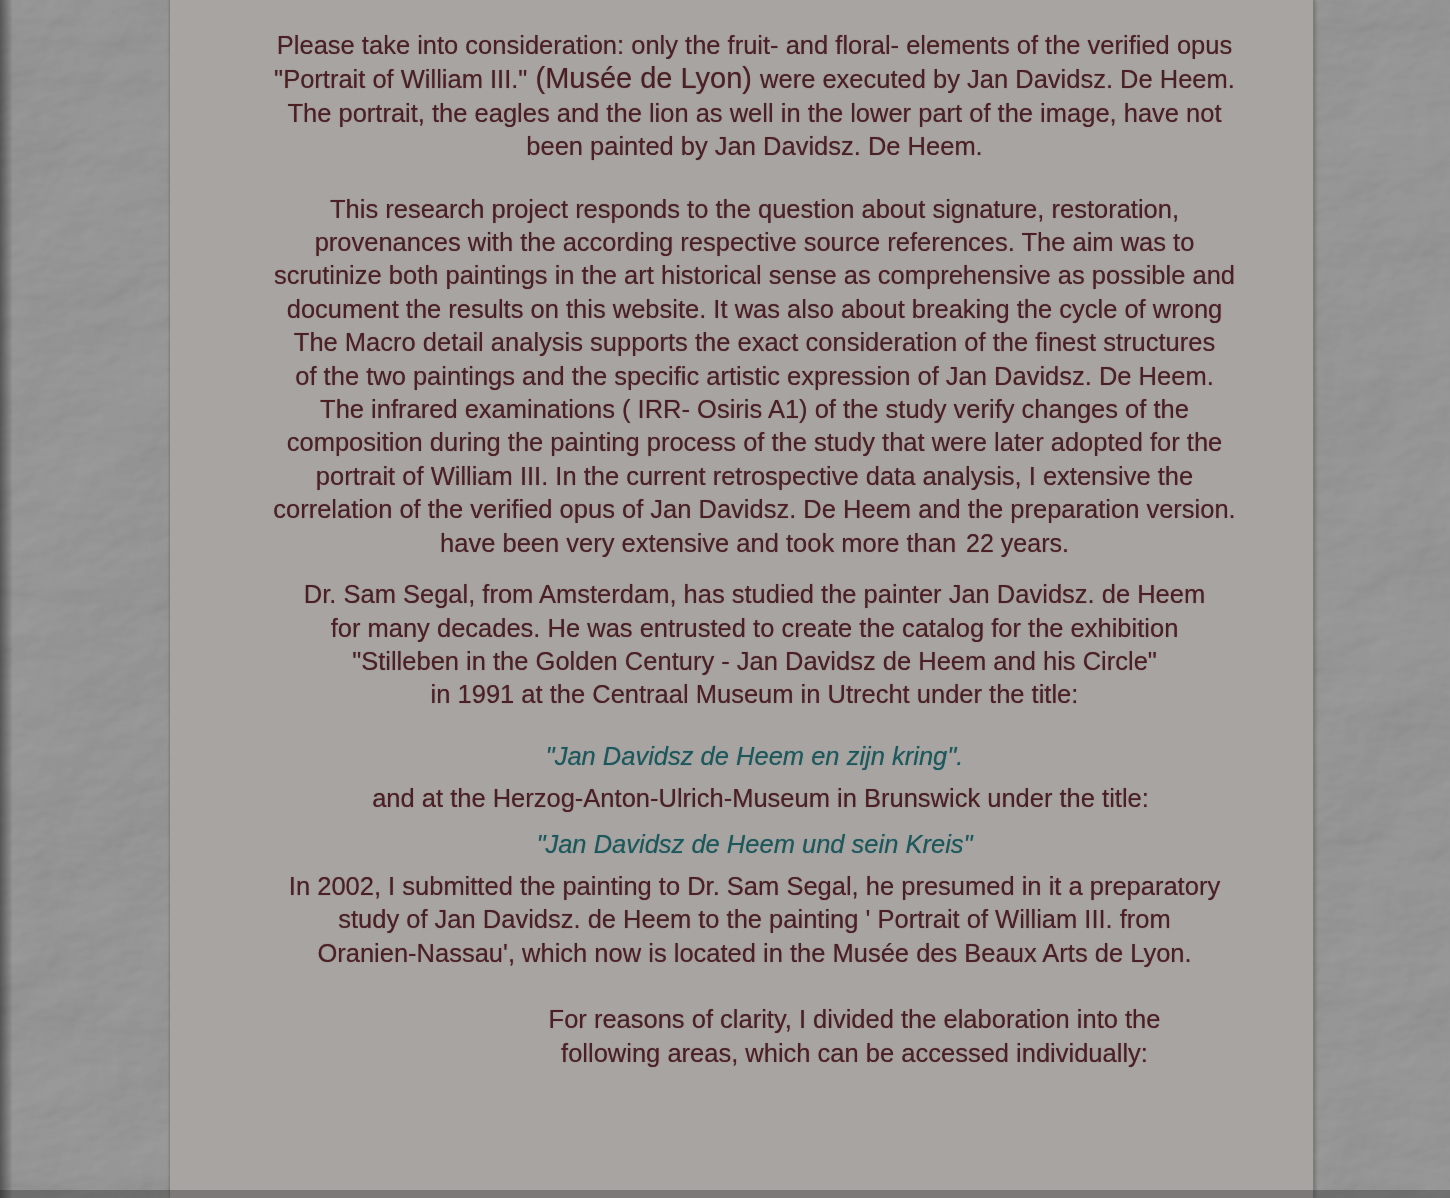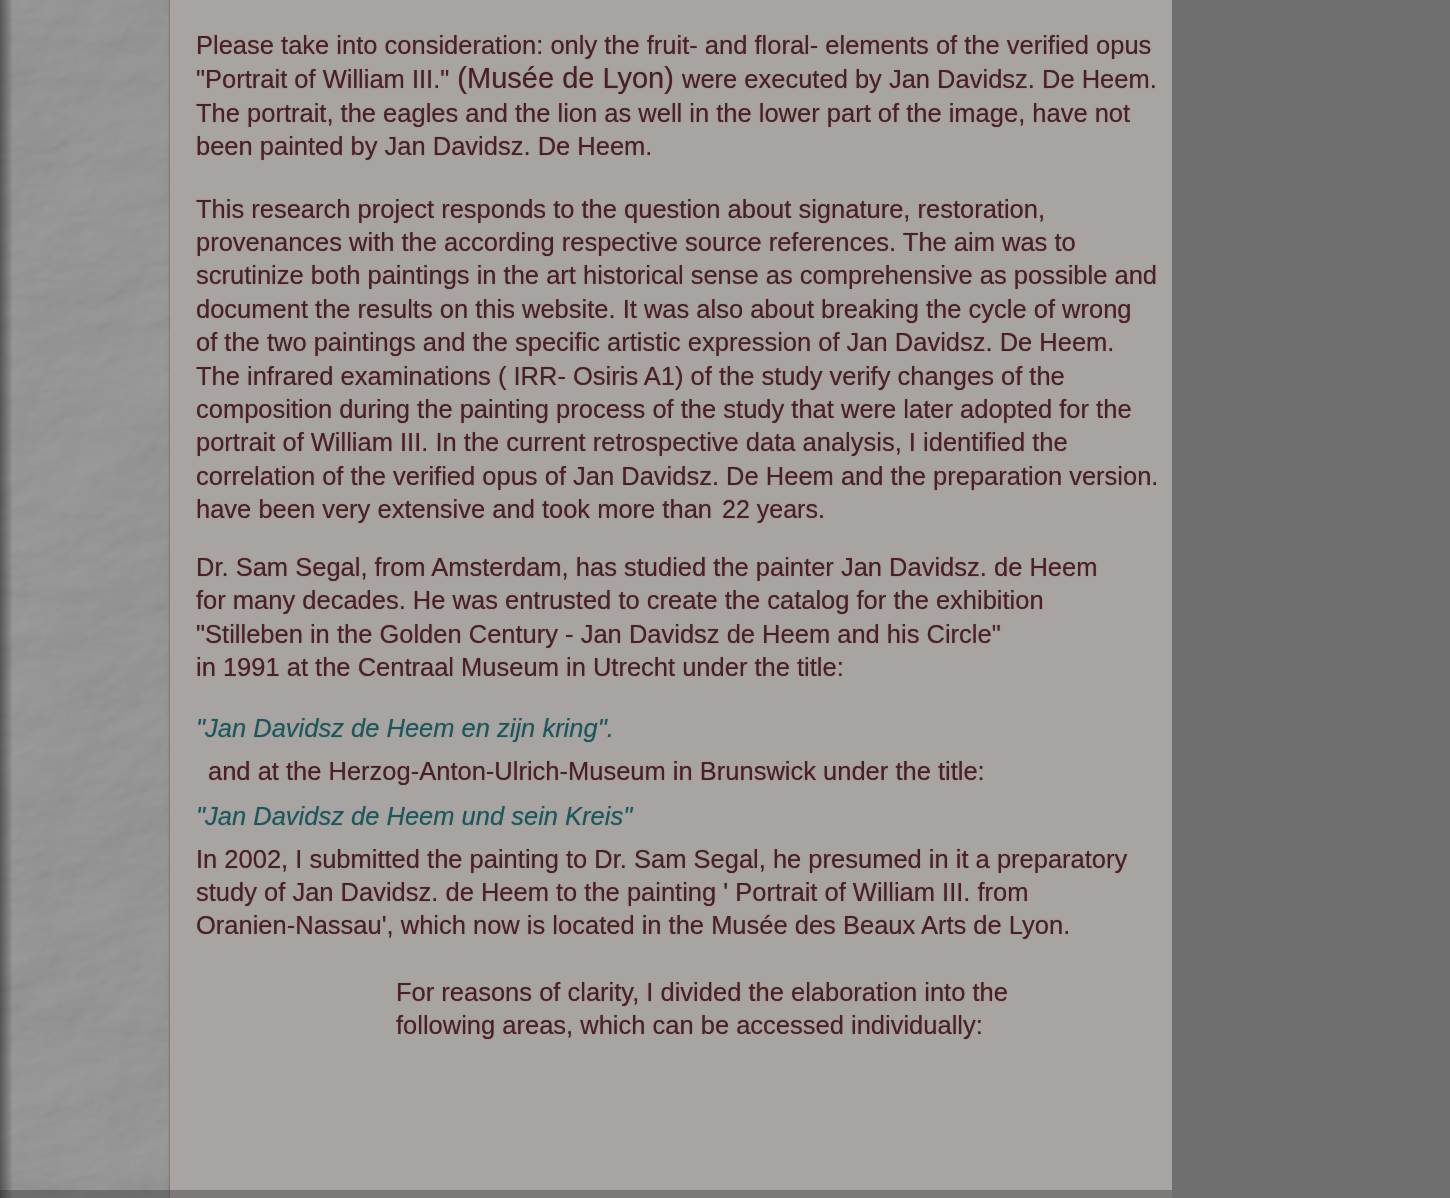--- a/index.html
+++ b/index.html
@@ -1,24 +1,25 @@
 <!DOCTYPE html>
 <html><head>
 <meta charset="utf-8">
 <style>
   html, body { margin: 0; padding: 0; }
   body { background: #6f6f6f; }
 
   .stage {
     position: relative;
-    width: 1172px;
+    width: 1450px;
     height: 1198px;
     overflow: hidden;
     background: #8d8d8d;
     font-family: "Liberation Sans", sans-serif;
+    text-align: center;
   }
 
   .texture-svg {
     position: absolute;
     left: 0; top: 0;
     width: 100%; height: 100%;
     display: block;
     opacity: 0.9;
   }
 
@@ -50,21 +51,21 @@
     color: #4b2024;
     font-size: 25.5px;
     line-height: 33.4px;
     z-index: 2;
     overflow: hidden;
     text-shadow: 0 0 1px rgba(75,32,36,0.55);
   }
 
   .para { margin: 0; }
   .para-intro      { margin-bottom: 29px; }
-  .para-research   { margin-bottom: 24px; }
+  .para-research   { margin-bottom: 18px; }
   .para-segal      { margin-bottom: 28px; }
   .quote           { margin: 0 0 9px 0; color: #1b575b; font-style: italic; text-shadow: 0 0 1px rgba(27,87,91,0.55); }
   .quote-german    { margin-bottom: 9px; }
   .bridge-line     { margin: 0 0 12px 12px; }
   .para-submission { margin-bottom: 33px; }
   .para-closing    { margin: 0 0 0 200px; }
 
   .line { display: block; white-space: nowrap; }
   .small { font-size: 29px; }
   .years { font-size: 25px; margin-left: 10px; }
@@ -95,24 +96,25 @@
       <span class="line"><span>"Portrait of William III."</span><span class="small"> (Musée de Lyon) </span><span>were executed by Jan Davidsz. De Heem.</span></span>
       <span class="line">The portrait, the eagles and the lion as well in the lower part of the image, have not</span>
       <span class="line">been painted by Jan Davidsz. De Heem.</span>
     </p>
 
     <p class="para para-research">
       <span class="line">This research project responds to the question about signature, restoration,</span>
       <span class="line">provenances with the according respective source references. The aim was to</span>
       <span class="line">scrutinize both paintings in the art historical sense as comprehensive as possible and</span>
       <span class="line">document the results on this website. It was also about breaking the cycle of wrong</span>
+      <span class="line">The Macro detail analysis supports the exact consideration of the finest structures</span>
       <span class="line">of the two paintings and the specific artistic expression of Jan Davidsz. De Heem.</span>
       <span class="line">The infrared examinations ( IRR- Osiris A1) of the study verify changes of the</span>
       <span class="line">composition during the painting process of the study that were later adopted for the</span>
-      <span class="line">portrait of William III. In the current retrospective data analysis, I identified the</span>
+      <span class="line">portrait of William III. In the current retrospective data analysis, I extensive the</span>
       <span class="line">correlation of the verified opus of Jan Davidsz. De Heem and the preparation version.</span>
       <span class="line"><span>have been very extensive and took more than</span><span class="years">22 years.</span></span>
     </p>
 
     <p class="para para-segal">
       <span class="line">Dr. Sam Segal, from Amsterdam, has studied the painter Jan Davidsz. de Heem</span>
       <span class="line">for many decades. He was entrusted to create the catalog for the exhibition</span>
       <span class="line">"Stilleben in the Golden Century - Jan Davidsz de Heem and his Circle"</span>
       <span class="line">in 1991 at the Centraal Museum in Utrecht under the title:</span>
     </p>

